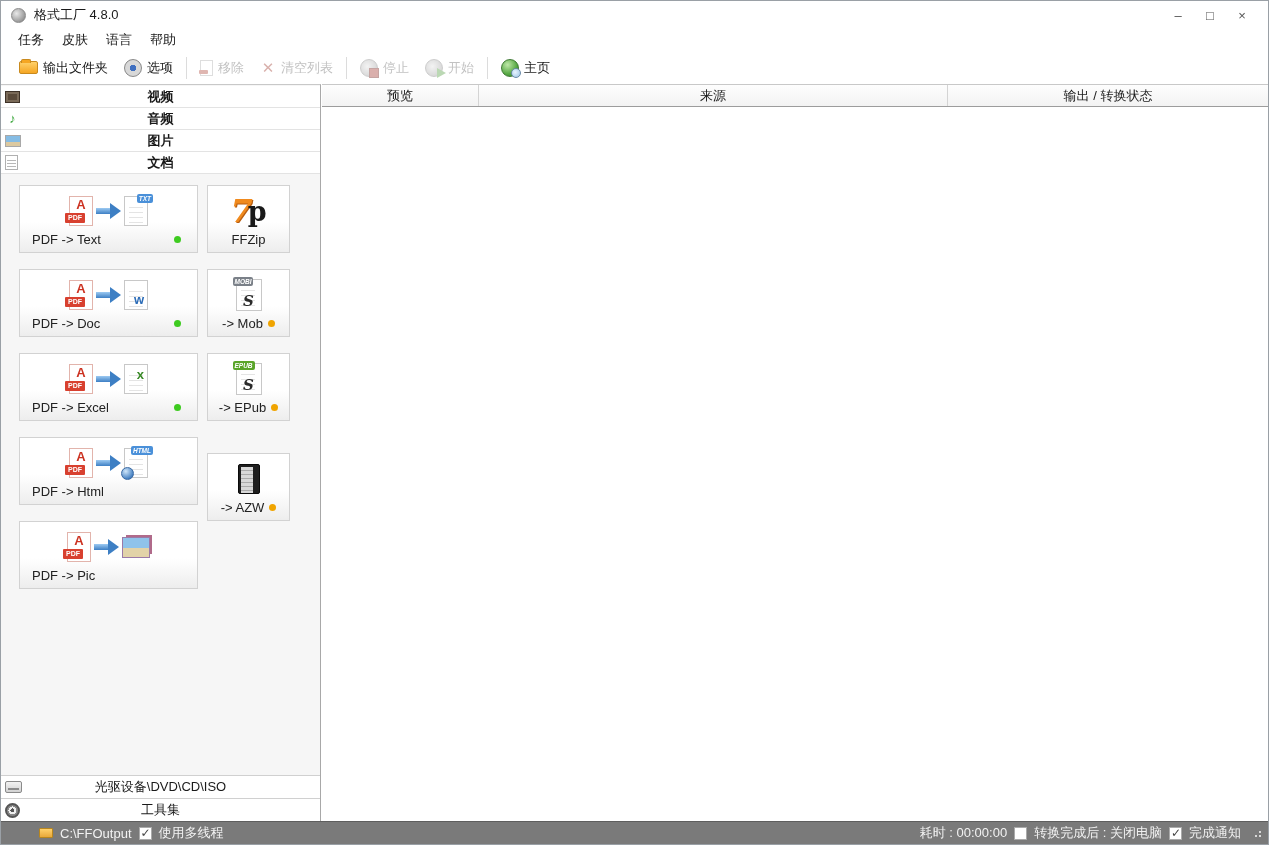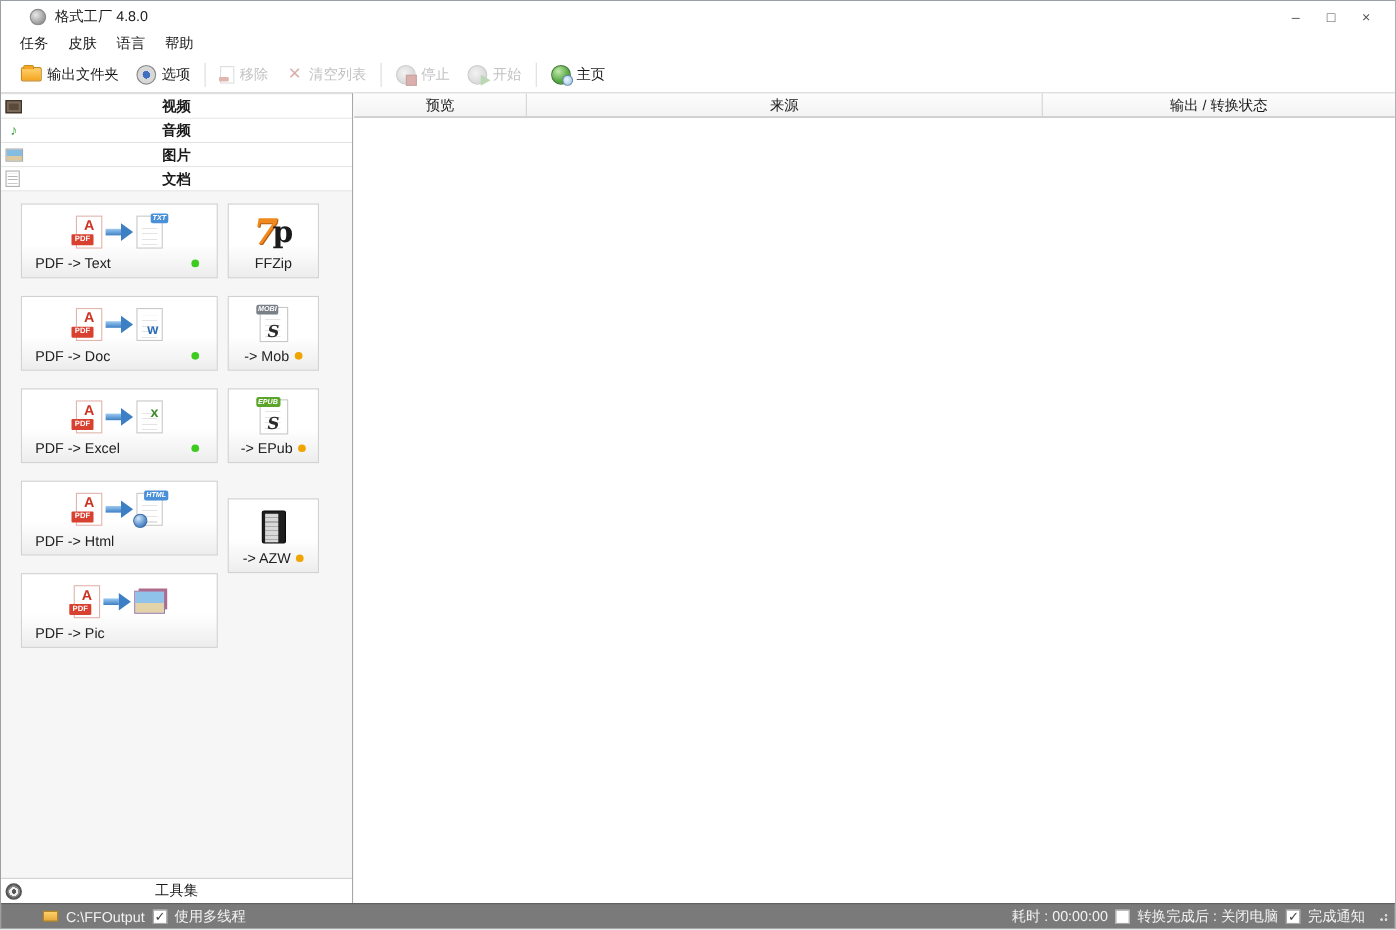--- a/index.html
+++ b/index.html
@@ -3,21 +3,21 @@
 <meta charset="utf-8">
 <style>
   * { margin:0; padding:0; box-sizing:border-box; }
   html,body { width:1269px; height:845px; overflow:hidden;
     font-family:"Liberation Sans","DejaVu Sans",sans-serif; }
   .window { position:relative; width:1269px; height:845px; background:#fff;
     border:1px solid #9aa0a6; }
 
   
   .titlebar { position:absolute; top:0; left:0; right:0; height:28px; background:#fff;
-    display:flex; align-items:center; padding-left:26px; }
+    display:flex; align-items:center; padding-left:10px; }
   .appicon { width:15px; height:15px; border-radius:50%;
     background:radial-gradient(circle at 35% 35%, #e8e8e8, #9a9a9a 70%, #6a6a6a);
     border:1px solid #8a8a8a; margin-right:8px; }
   .apptitle { font-size:13px; color:#1a1a1a; }
   .wincontrols { margin-left:auto; display:flex; align-items:center; padding-right:10px; }
   .winbtn { width:32px; height:24px; display:flex; align-items:center; justify-content:center;
     font-size:13px; color:#555; cursor:default; }
 
   
   .menubar { position:absolute; top:28px; left:0; right:0; height:22px; background:#fff;
@@ -367,20 +367,24 @@
             <span class="pdfchip">PDF</span>
           </span>
         <span class="arr"></span>
         <span class="photostack"></span>
       </div>
       <div class="tlabel">
           <span>PDF -&gt; Pic</span>
         </div>
     </div>
 
+    <div class="brow" style="bottom:23px">
+      <span class="cicon i-drive ticon"></span>
+      <span class="clabel">光驱设备\DVD\CD\ISO</span>
+    </div>
     <div class="brow" style="bottom:0">
       <span class="cicon i-tools"></span>
       <span class="clabel">工具集</span>
     </div>
   </div>
 
   <div class="mainarea">
     <div class="listheader">
       <div class="hcell">预览</div>
       <div class="hcell">来源</div>

